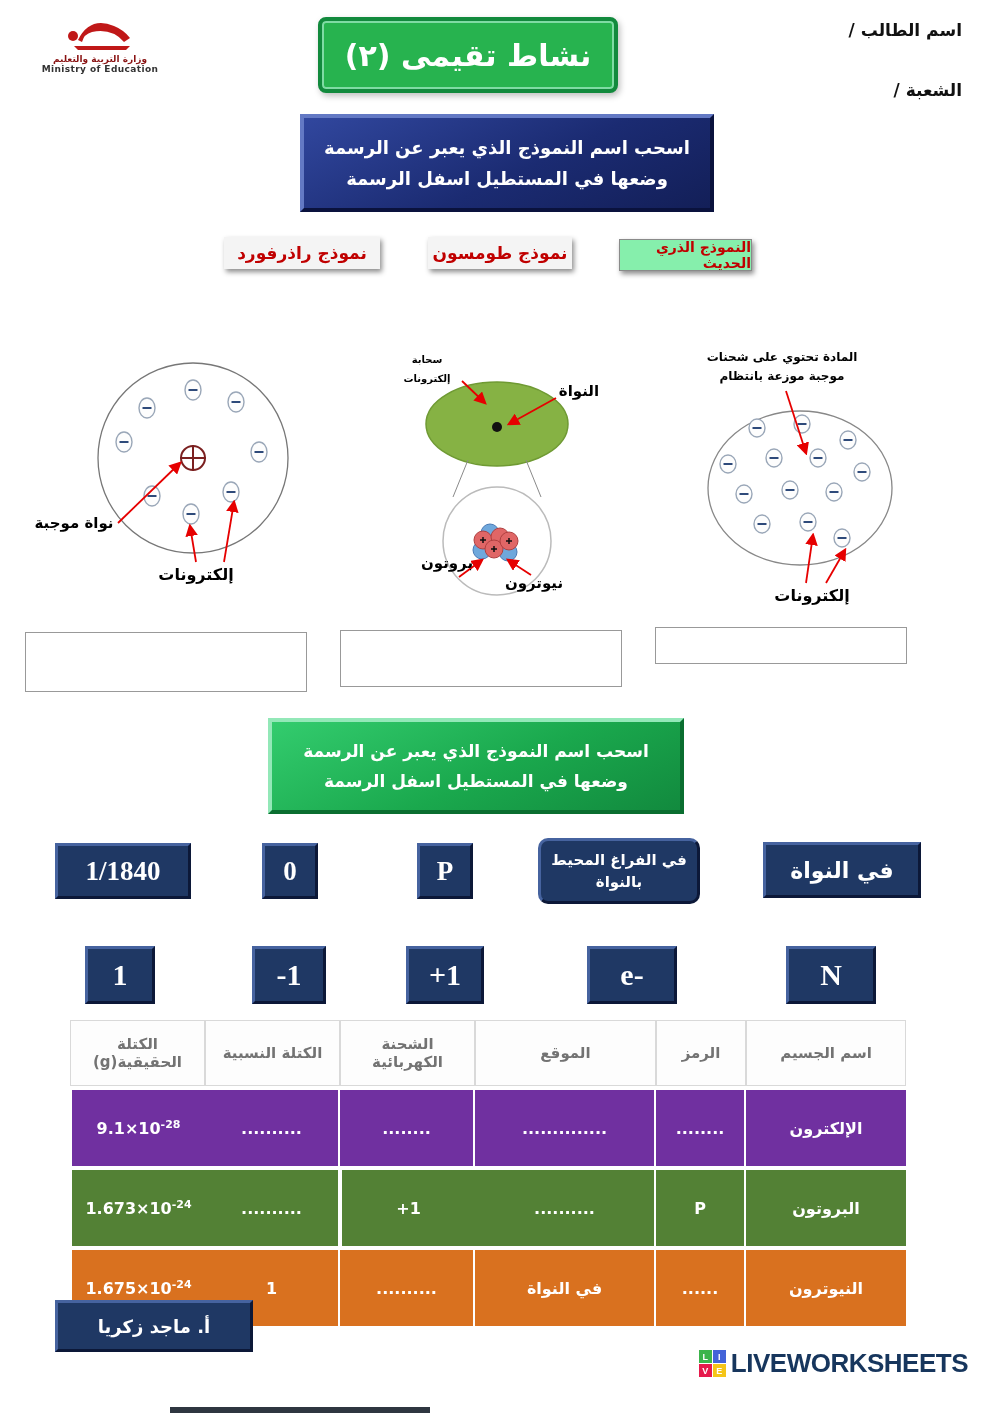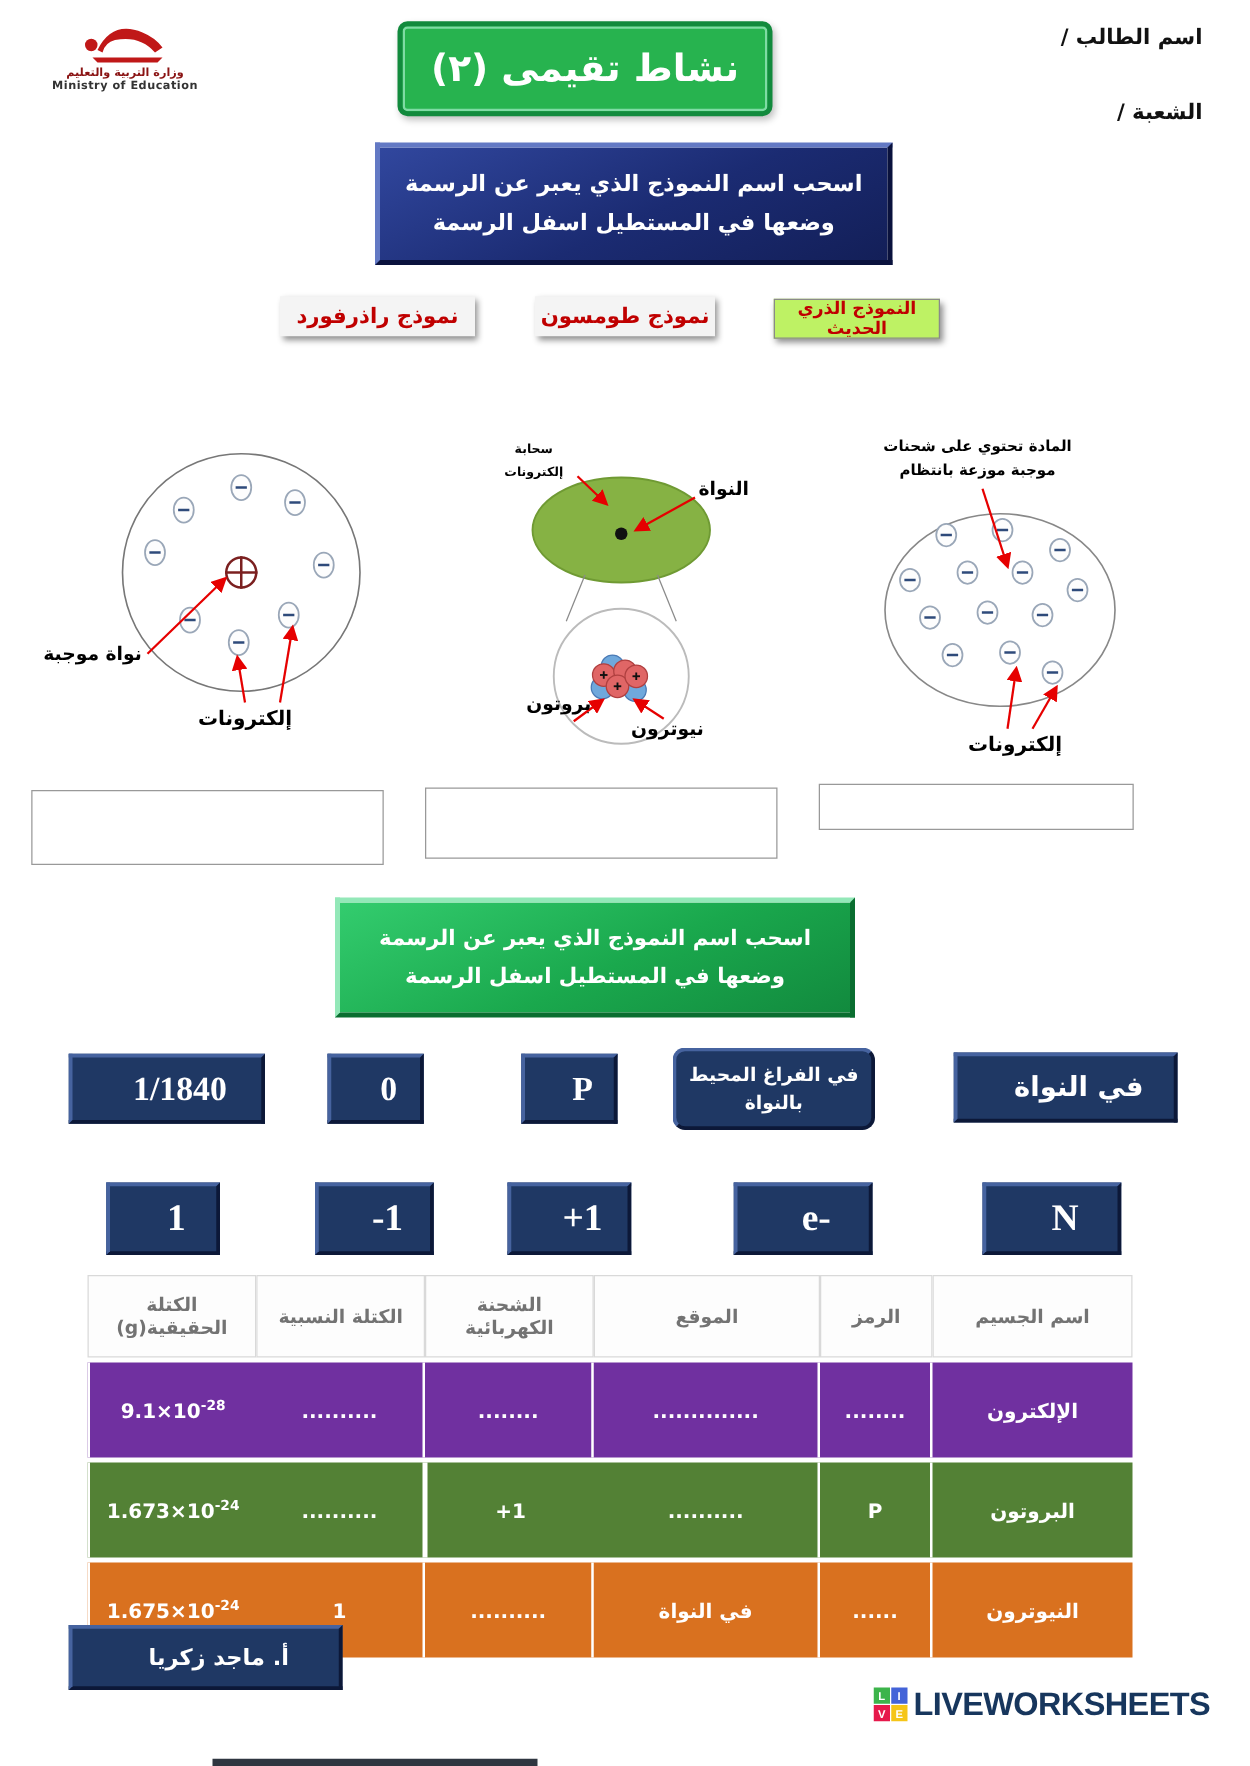--- a/index.html
+++ b/index.html
@@ -34,32 +34,32 @@
     color:#fff;font-weight:bold;direction:rtl;
   }
   .instr1{left:300px;top:114px;width:406px;height:90px;font-size:18px;line-height:31px;}
   .instr2{left:268px;top:718px;width:408px;height:88px;font-size:17px;line-height:30px;}
 
   
   .model-tile{
     background:#f4f4f4;color:#c00000;font-weight:bold;font-size:17px;direction:rtl;
     box-shadow:2px 3px 5px rgba(0,0,0,.45);cursor:move;
   }
-  .model-tile.alt{background:#bef264;border:1px solid #8a8a8a;font-size:14px;}
+  .model-tile.alt{background:#86efac;border:1px solid #8a8a8a;font-size:14px;text-align:right;}
 
   
   .dlabel{font-weight:bold;color:#000;direction:rtl;text-align:center;line-height:19px;}
 
   
   .drop-box{border:1px solid #999;background:#fff;}
 
   
   .navy-tile{
     background:#1f3864;color:#fff;font-weight:bold;cursor:move;
-    border:3px solid;border-color:#46639f #0c1838 #0c1838 #46639f;padding-left:21px;
+    border:3px solid;border-color:#46639f #0c1838 #0c1838 #46639f;
   }
   .serif{font-family:"Liberation Serif","DejaVu Serif",serif;}
 
   
   .atable{left:70px;top:1020px;width:836px;direction:rtl;}
   .trow{display:grid;grid-template-columns:160px 90px 181px 135px 135px 135px;}
   .thead .cell{
     height:66px;background:#fdfdfd;border:1px solid #d9d9d9;
     color:#737373;font-weight:bold;font-size:15px;
   }

